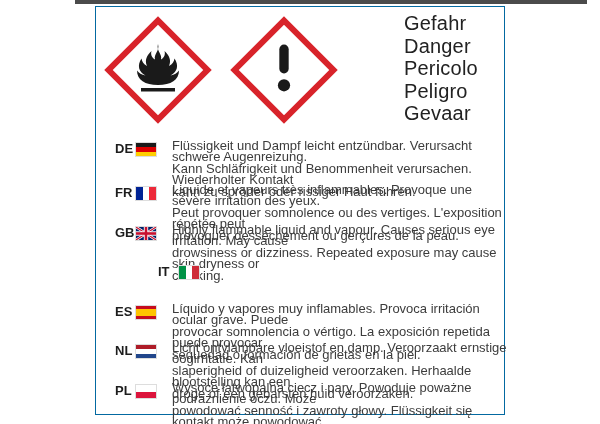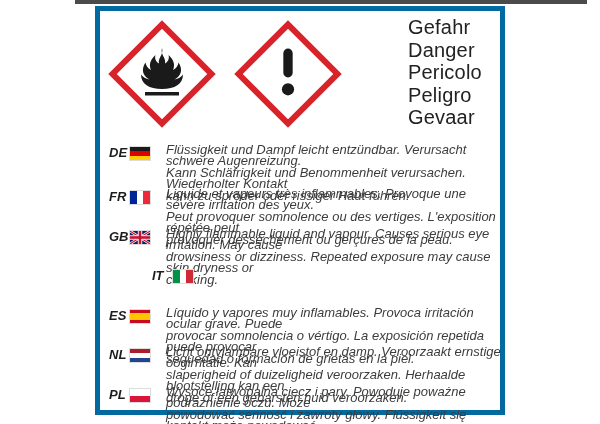--- a/index.html
+++ b/index.html
@@ -9,21 +9,21 @@
     font-family:"Liberation Sans", sans-serif;
     position:relative;
     overflow:hidden;
   }
   .top-strip {
     position:absolute; left:75px; top:0; width:512px; height:4px;
     background:#4b4b4b;
   }
   .ghs-label {
     position:absolute; left:95px; top:6px; width:410px; height:409px;
-    background:#ffffff; border:5px solid #0369a1; box-sizing:border-box;
+    background:#ffffff; border:1px solid #0369a1; box-sizing:border-box;
   }
   
   .diamond {
     position:absolute; width:64px; height:64px;
     border:6px solid #d8232a; background:#ffffff;
     transform:rotate(45deg);
   }
   .diamond-flame { left:24px; top:25px; }
   .diamond-excl  { left:150px; top:25px; }
   .diamond-inner {
@@ -31,21 +31,21 @@
     display:flex; align-items:center; justify-content:center;
     transform:rotate(-45deg);
   }
   
   .signal {
     position:absolute; left:308px; top:5px;
     font-size:20px; line-height:22.5px; color:#222222;
     white-space:pre-line; letter-spacing:0.2px;
   }
   
-  .lang-row { position:absolute; left:2px; width:408px; height:42px;font-style:italic; }
+  .lang-row { position:absolute; left:12px; width:408px; height:42px; }
   .lang-code {
     position:absolute; left:7px; top:1px;
     font-weight:bold; font-size:13px; color:#1d1d1d;
   }
   .lang-flag {
     position:absolute; left:28px; top:3px; width:20px; height:13px;
     outline:1px solid #dddddd;
   }
   .lang-flag svg { display:block; }
   .lang-text {

